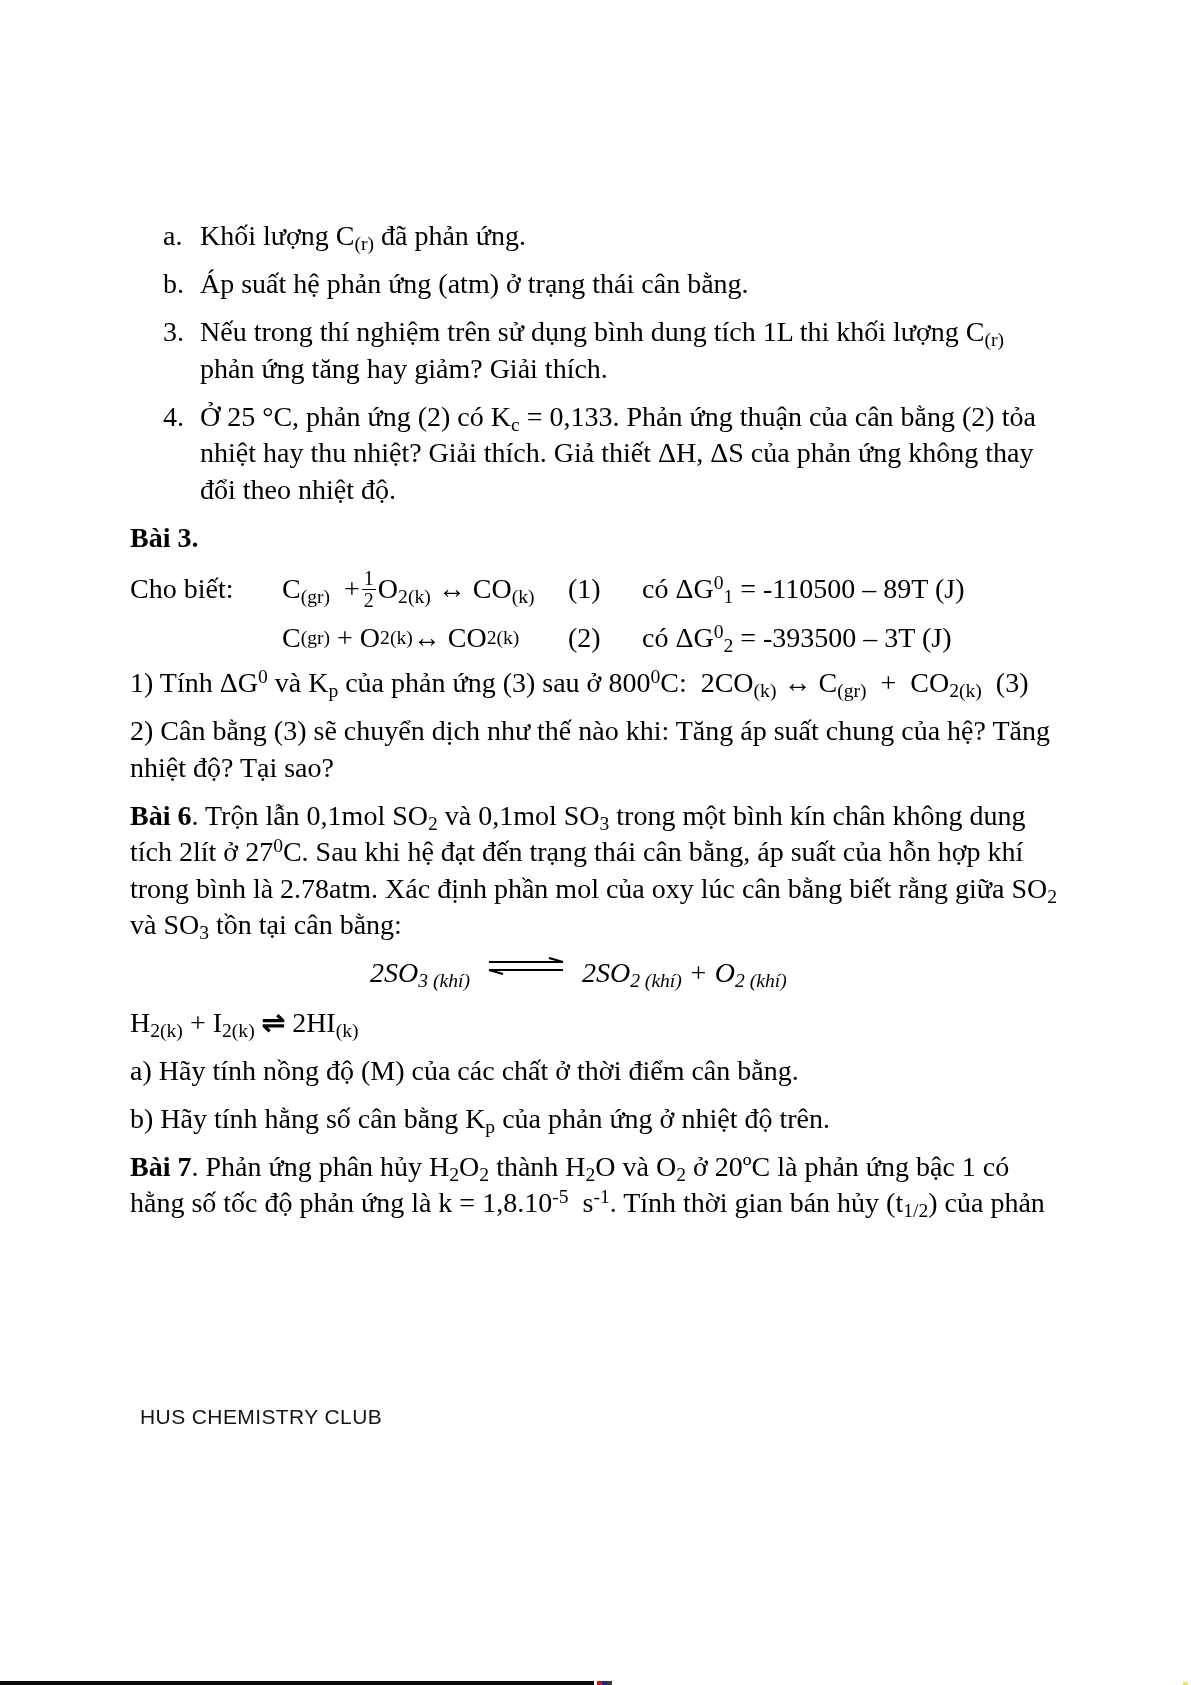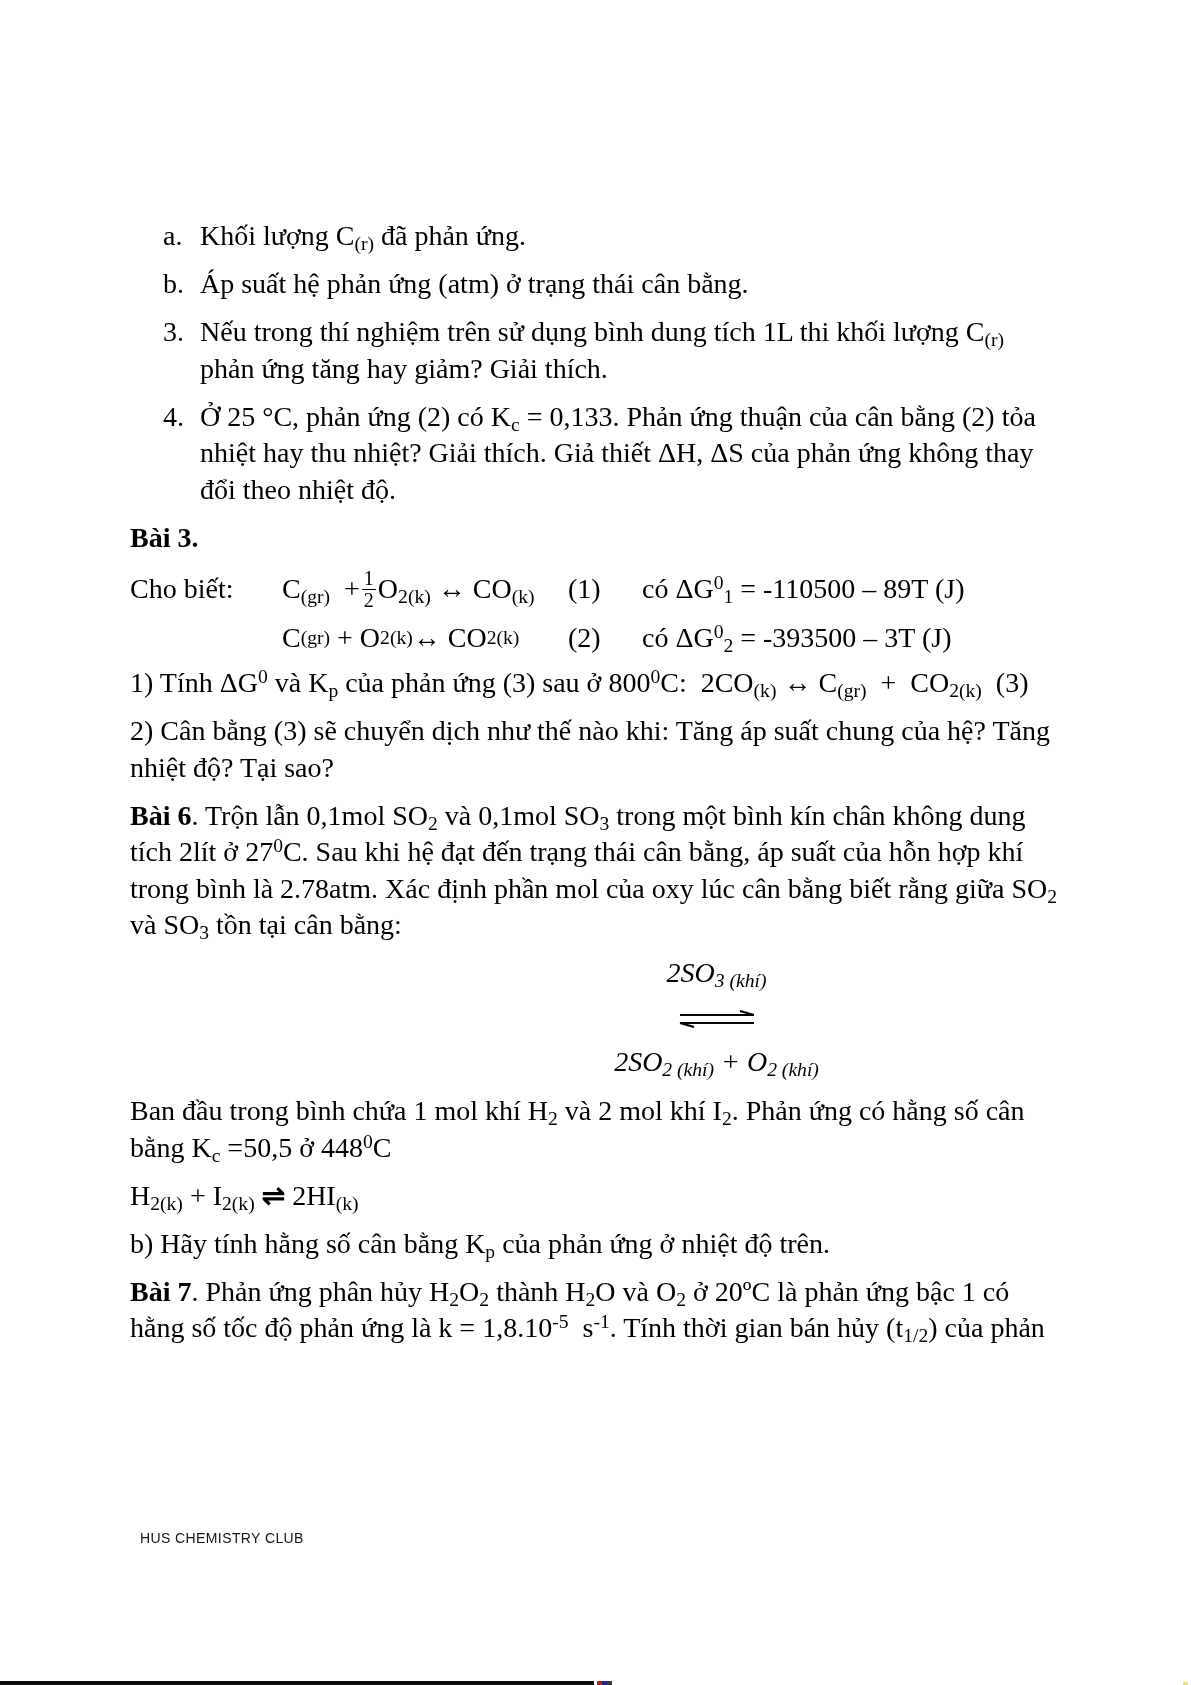--- a/index.html
+++ b/index.html
@@ -17,25 +17,25 @@
   sub {font-size:70%; vertical-align:-5px; line-height:0;}
   sup {font-size:70%; vertical-align:9px; line-height:0;}
   .eqrow {display:flex; align-items:center; margin:0 0 9px 0; line-height:36.5px;}
   .eqlabel {width:152px; flex:none;}
   .eqformula {width:258px; flex:none; display:inline-flex; align-items:center;}
   .eqnum {width:58px; flex:none; margin-left:28px;}
   .eqrhs {flex:1; margin-left:16px;}
   .frac {display:inline-flex; flex-direction:column; align-items:center;
          font-size:20px; line-height:1.05; vertical-align:middle; margin:0 2px;}
   .frac .fn {border-bottom:1.8px solid #000; padding:0 2px;}
-  .so3row {display:flex; align-items:center; gap:16px; margin:2px 0 13px 240px;
-           font-style:italic; line-height:36.5px;flex-direction:column;}
+  .so3row {display:flex; gap:16px; margin:2px 0 13px 240px;
+           font-style:italic; line-height:36.5px;}
   .eqarrows {flex:none; margin-top:2px;}
   .footer {margin-top:183px; margin-left:10px;
-           font-family:"Liberation Sans", sans-serif; font-size:14px;
+           font-family:"Liberation Sans", sans-serif; font-size:21px;
            letter-spacing:0.4px; color:#141414;}
   .bottom-bar {position:absolute; left:0; bottom:0; width:594px; height:4px; background:#0a0a0a;}
   .bottom-fragment {position:absolute; left:597px; bottom:0; height:4px; display:flex;}
   .bottom-fragment span {width:5px; height:4px; display:block;}
   .frag-1 {background:#b22222;} .frag-2 {background:#22228b;} .frag-3 {background:#3a3a3a;}
   .bottom-dot {position:absolute; left:1183px; bottom:0; width:5px; height:3px; background:#efe26a;}
 </style>
 </head>
 <body>
 
@@ -91,22 +91,22 @@
       <span>2SO<sub>3 (khí)</sub></span>
       <svg class="eqarrows" width="80" height="18" viewBox="0 0 80 18">
         <path d="M3 5 H77" stroke="#000" stroke-width="2.2" fill="none"></path>
         <path d="M77 5 L63 1" stroke="#000" stroke-width="2.2" fill="none"></path>
         <path d="M3 13 H77" stroke="#000" stroke-width="2.2" fill="none"></path>
         <path d="M3 13 L17 17" stroke="#000" stroke-width="2.2" fill="none"></path>
       </svg>
       <span>2SO<sub>2 (khí)</sub> + O<sub>2 (khí)</sub></span>
     </div>
 
-    <p>Ban đầu trong bình chứa 1 mol khí H<sub>2</sub> và 2 mol khí I<sub>2</sub>. Phản ứng có hằng số cân bằng K<sub>c</sub> =50,5 ở 448<sup>0</sup>C</p>
     <p>H<sub>2(k)</sub> + I<sub>2(k)</sub> <b>⇌</b> 2HI<sub>(k)</sub></p>
+    <p>a) Hãy tính nồng độ (M) của các chất ở thời điểm cân bằng.</p>
     <p>b) Hãy tính hằng số cân bằng K<sub>p</sub> của phản ứng ở nhiệt độ trên.</p>
 
     <p><b>Bài 7</b>. Phản ứng phân hủy H<sub>2</sub>O<sub>2</sub> thành H<sub>2</sub>O và O<sub>2</sub> ở 20ºC là phản ứng bậc 1 có hằng số tốc độ phản ứng là k = 1,8.10<sup>-5</sup>&nbsp; s<sup>-1</sup>. Tính thời gian bán hủy (t<sub>1/2</sub>) của phản</p>
 
     <div class="footer">HUS CHEMISTRY CLUB</div>
   </div>
 
   <div class="bottom-bar"></div>
   <div class="bottom-fragment">
     <span class="frag-1"></span>

